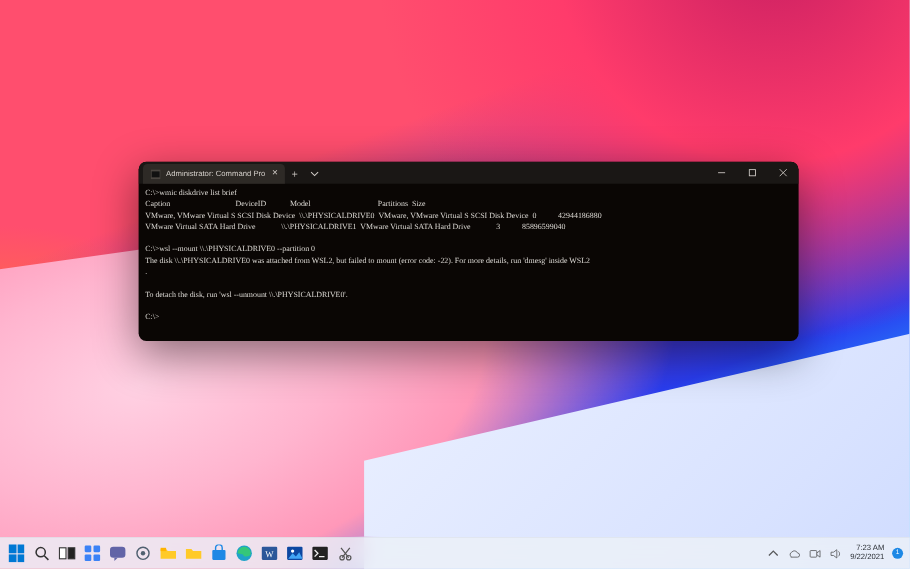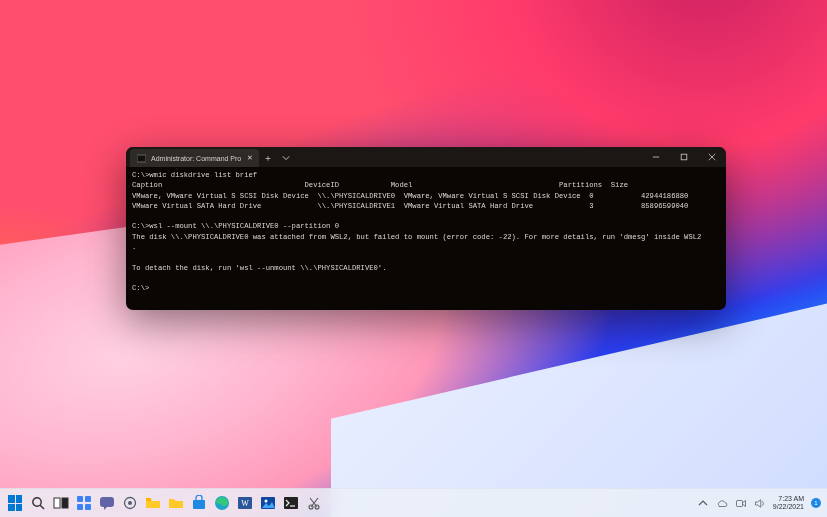--- a/index.html
+++ b/index.html
@@ -46,21 +46,21 @@
   .tab-title { color: #d5d0cb; font-size: 7px; max-width: 90px; overflow:hidden; white-space:nowrap; }
   .tab-close { width:8px; height:8px; color:#cfcac5; font-size:7px; line-height:8px; text-align:center; border-radius:2px; }
   .tabbar-btn { width: 18px; height: 18px; display:flex; align-items:center; justify-content:center; color:#cfcac5; font-size:9px; margin-top:2px; }
   .flex-spacer { flex: 1; }
   .win-btns { display:flex; }
   .win-btn { width: 28px; height: 20px; display:flex; align-items:center; justify-content:center; color:#cfcac5; }
   .win-btn svg { width:8px; height:8px; }
 
   .term-body {
     flex:1; padding: 3px 6px 13px 6px; color: #dcd9d4;
-    font-family: Liberation Mono, monospace;
+    font-family: Liberation Serif, serif;
     font-size: 7.2px; line-height: 10.3px; white-space: pre;
     overflow: hidden;
   }
 
   .taskbar {
     position:absolute; left:0; right:0; bottom:0; height:29px;
     background: rgba(236,240,248,0.82); backdrop-filter: blur(8px);
     display:flex; align-items:center; padding: 0 6px; gap:5px;
     border-top: 1px solid rgba(0,0,0,0.04);
   }

